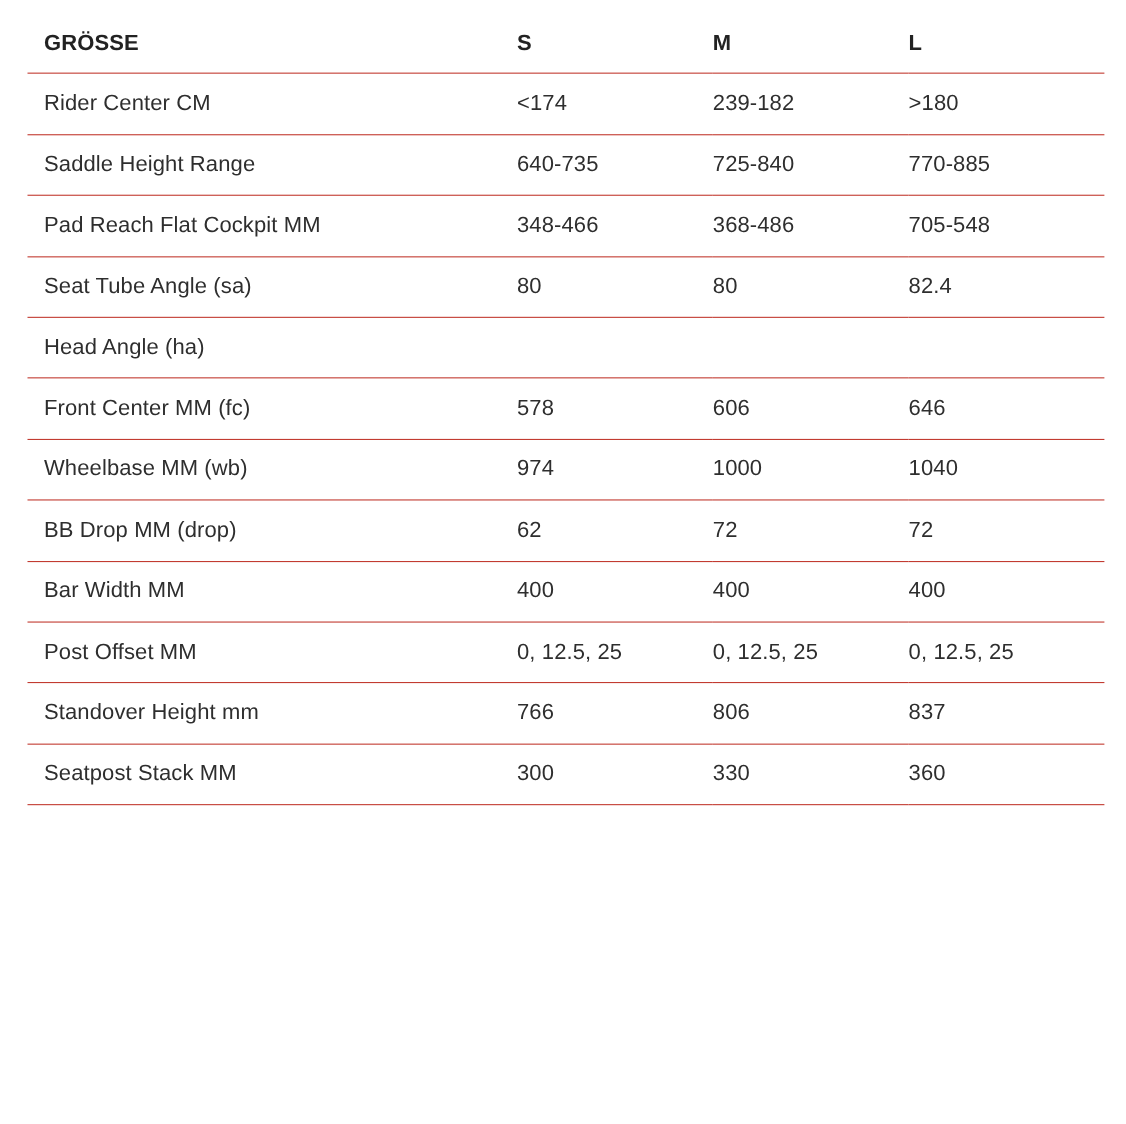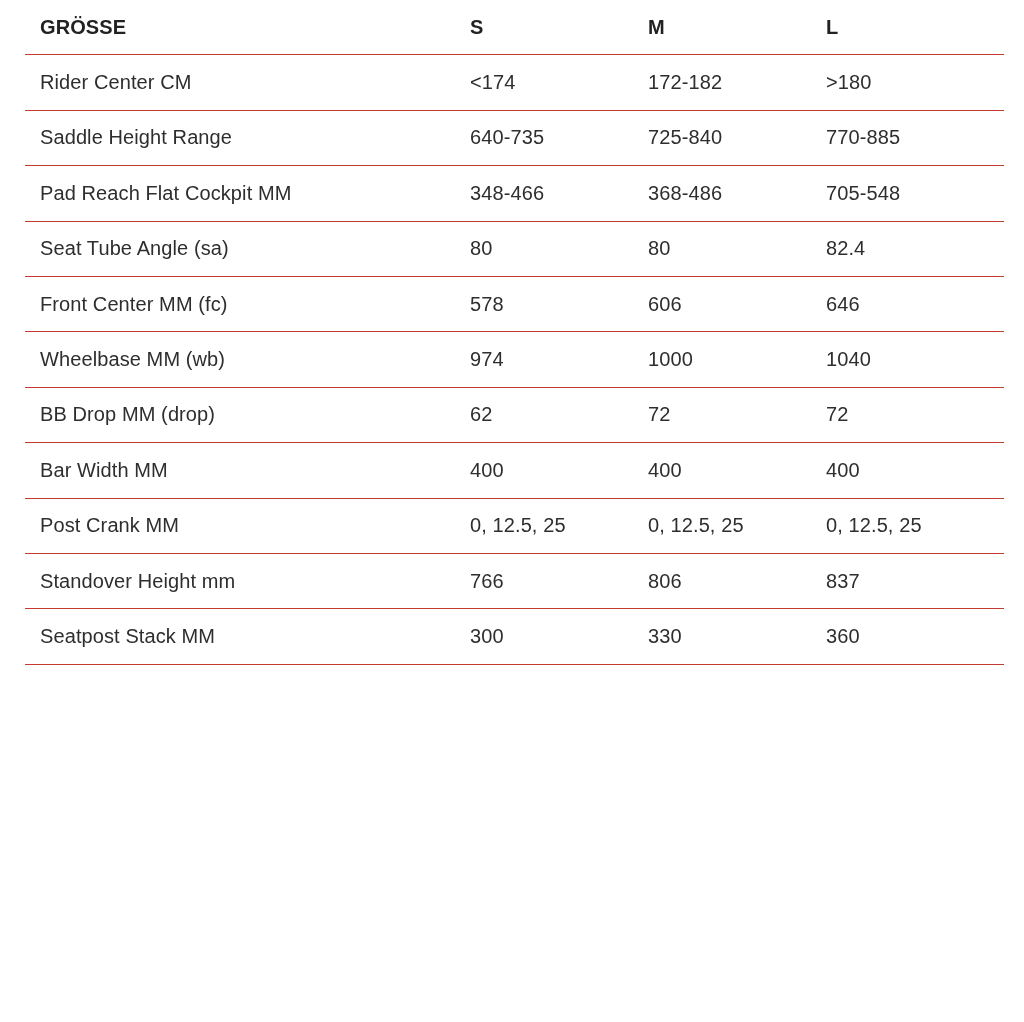--- a/index.html
+++ b/index.html
@@ -12,21 +12,21 @@
     width: 1024px;
     height: 1022px;
     background: #ffffff;
     box-sizing: border-box;
     overflow: hidden;
   }
   table.size-table {
     border-collapse: collapse;
     table-layout: fixed;
     margin-left: 25px;
-    margin-top: 0;
+    margin-top: 12px;
     width: 979px;
   }
   table.size-table col.c-label { width: 445px; }
   table.size-table col.c-size  { width: 178px; }
   table.size-table th,
   table.size-table td {
     border-bottom: 1.5px solid #c23b31;
     text-align: left;
     vertical-align: middle;
     font-size: 20px;
@@ -62,40 +62,46 @@
         <th>GRÖSSE</th>
         <th>S</th>
         <th>M</th>
         <th>L</th>
       </tr>
     </thead>
     <tbody>
         <tr>
           <td>Rider Center CM</td>
           <td>&lt;174</td>
-          <td>172-182</td>
+          <td>239-182</td>
           <td>&gt;180</td>
         </tr>
         <tr>
           <td>Saddle Height Range</td>
           <td>640-735</td>
           <td>725-840</td>
           <td>770-885</td>
         </tr>
         <tr>
           <td>Pad Reach Flat Cockpit MM</td>
           <td>348-466</td>
           <td>368-486</td>
           <td>705-548</td>
         </tr>
         <tr>
           <td>Seat Tube Angle (sa)</td>
           <td>80</td>
           <td>80</td>
           <td>82.4</td>
+        </tr>
+        <tr>
+          <td>Head Angle (ha)</td>
+          <td></td>
+          <td></td>
+          <td></td>
         </tr>
         <tr>
           <td>Front Center MM (fc)</td>
           <td>578</td>
           <td>606</td>
           <td>646</td>
         </tr>
         <tr>
           <td>Wheelbase MM (wb)</td>
           <td>974</td>
@@ -108,21 +114,21 @@
           <td>72</td>
           <td>72</td>
         </tr>
         <tr>
           <td>Bar Width MM</td>
           <td>400</td>
           <td>400</td>
           <td>400</td>
         </tr>
         <tr>
-          <td>Post Crank MM</td>
+          <td>Post Offset MM</td>
           <td>0, 12.5, 25</td>
           <td>0, 12.5, 25</td>
           <td>0, 12.5, 25</td>
         </tr>
         <tr>
           <td>Standover Height mm</td>
           <td>766</td>
           <td>806</td>
           <td>837</td>
         </tr>

